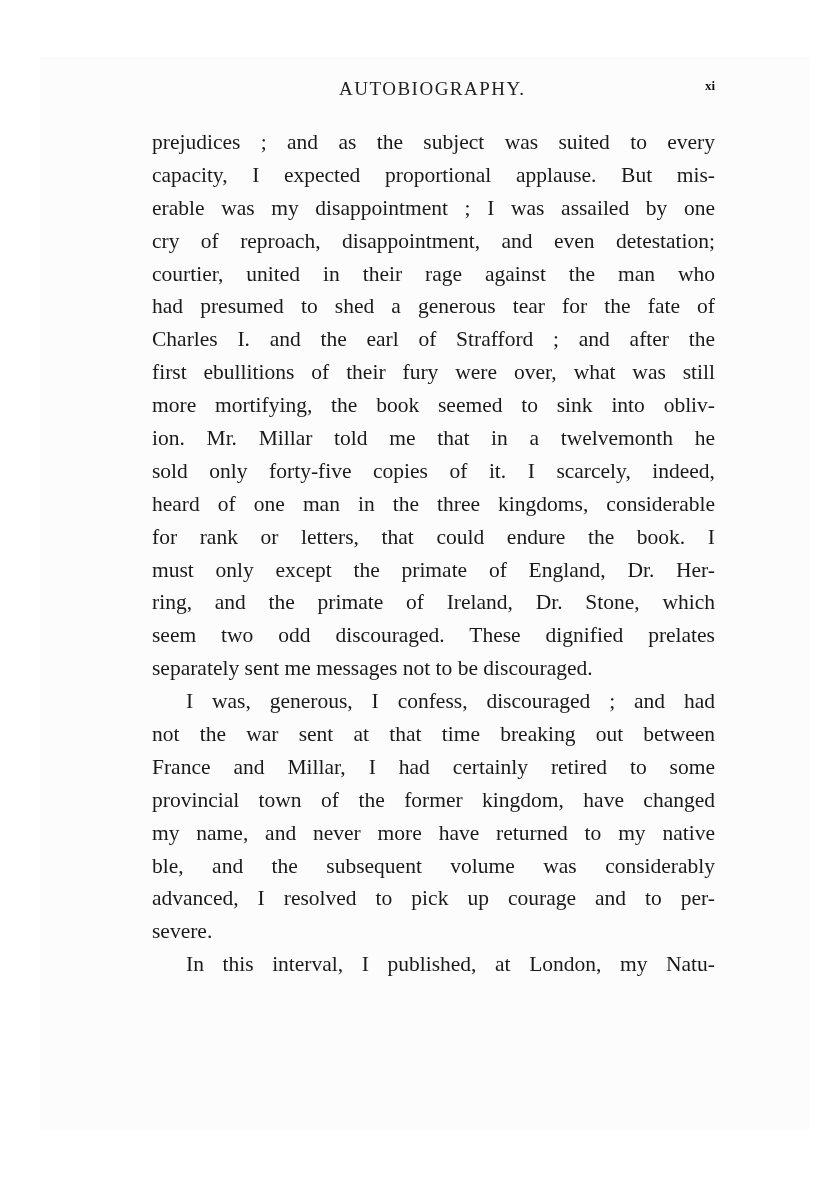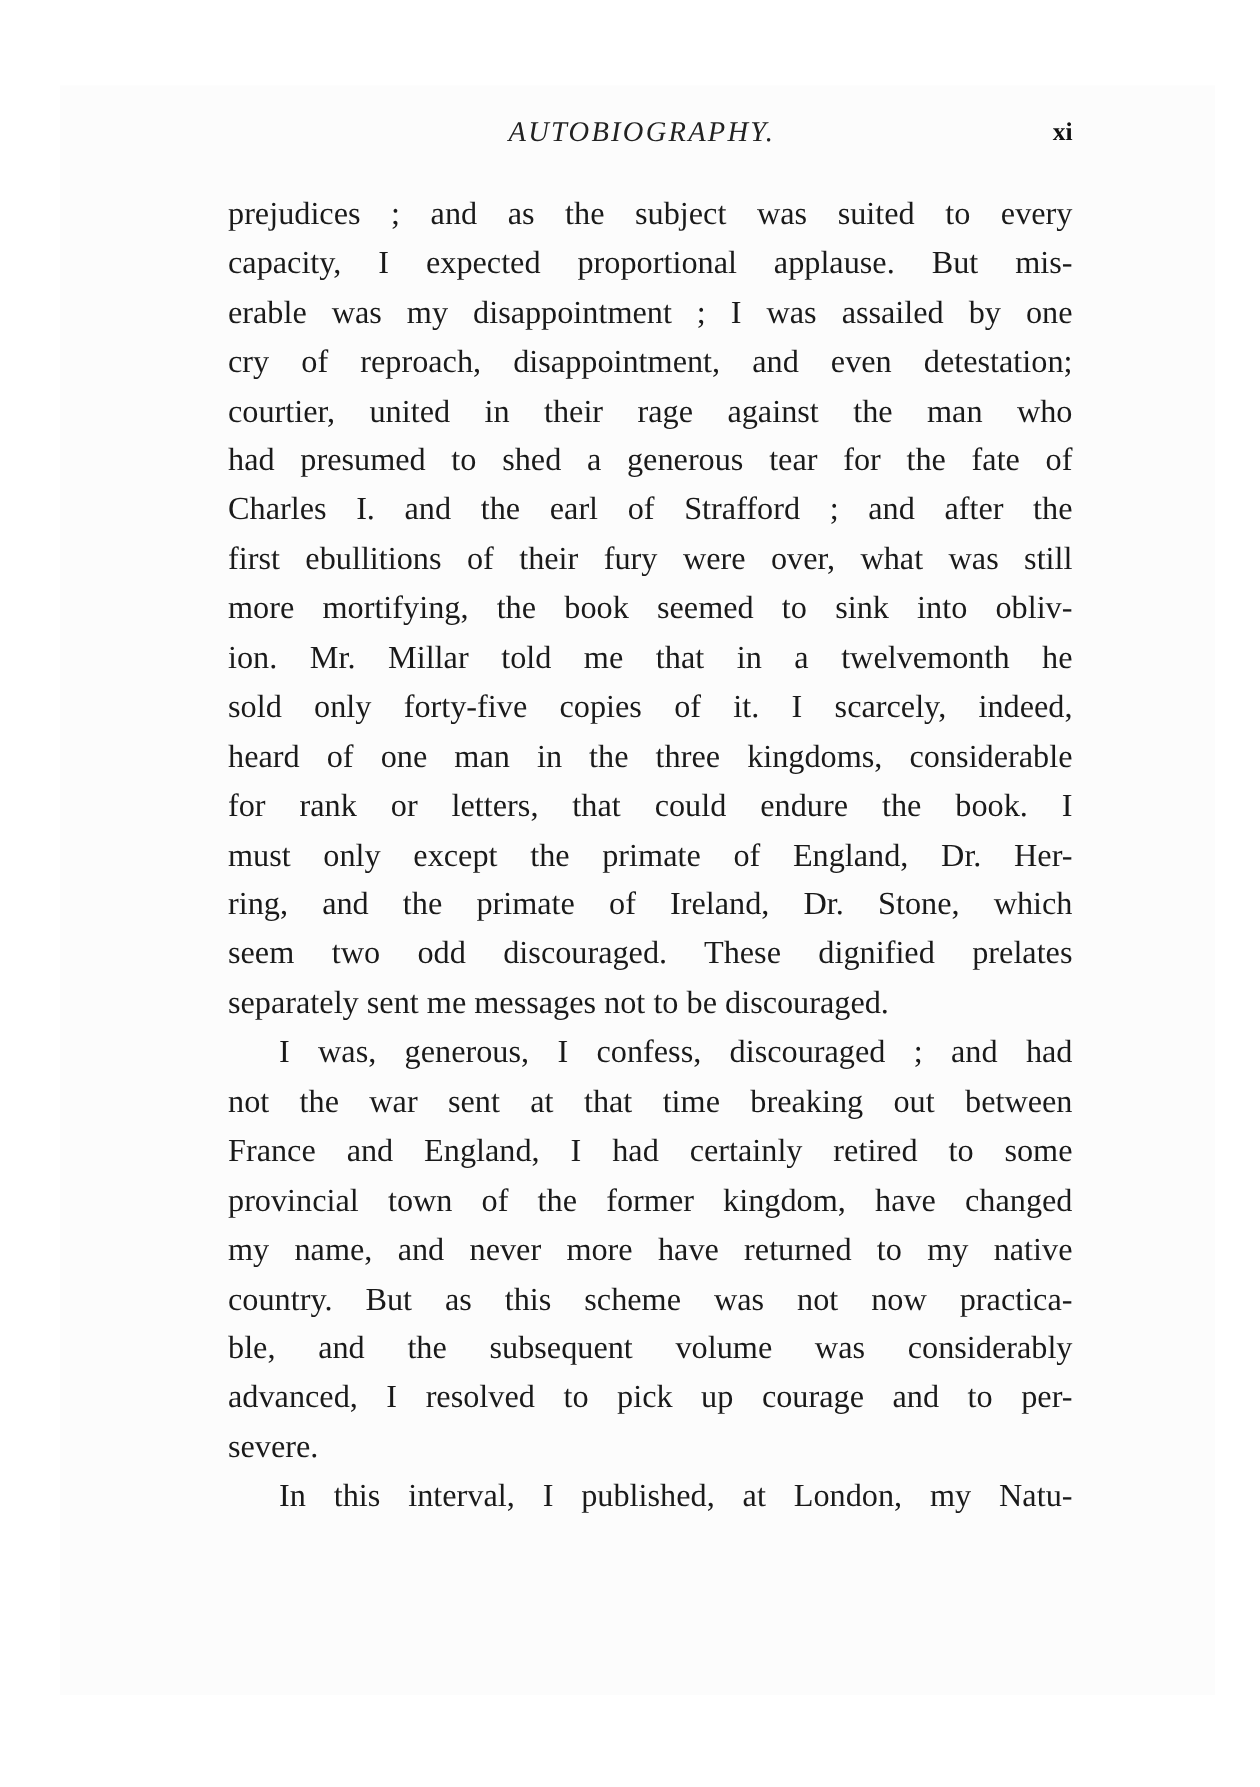--- a/index.html
+++ b/index.html
@@ -31,30 +31,29 @@
   }
   .running-head {
     position: relative;
     height: 32px;
     font-size: 19px;
   }
   .running-title {
     position: absolute;
     left: 187px;
     top: 0;
-    font-style: italic;
     letter-spacing: 1.5px;
     color: #222;
   }
   .page-number {
     position: absolute;
     right: 0;
     top: 0;
     font-weight: bold;
-    font-size: 17px;
+    font-size: 13px;
     color: #111;
   }
   .body-text {
     margin-top: 16px;
     font-size: 21.5px;
     line-height: 32.9px;
   }
   .line {
     display: block;
     text-align: justify;
@@ -95,24 +94,23 @@
         <span class="line">heard of one man in the three kingdoms, considerable</span>
         <span class="line">for rank or letters, that could endure the book. I</span>
         <span class="line">must only except the primate of England, Dr. Her-</span>
         <span class="line">ring, and the primate of Ireland, Dr. Stone, which</span>
         <span class="line">seem two odd discouraged. These dignified prelates</span>
         <span class="line last">separately sent me messages not to be discouraged.</span>
       </div>
       <div class="paragraph">
         <span class="line indent">I was, generous, I confess, discouraged ; and had</span>
         <span class="line">not the war sent at that time breaking out between</span>
-        <span class="line">France and England, I had certainly retired to some</span>
+        <span class="line">France and Millar, I had certainly retired to some</span>
         <span class="line">provincial town of the former kingdom, have changed</span>
         <span class="line">my name, and never more have returned to my native</span>
-        <span class="line">country. But as this scheme was not now practica-</span>
         <span class="line">ble, and the subsequent volume was considerably</span>
         <span class="line">advanced, I resolved to pick up courage and to per-</span>
         <span class="line last">severe.</span>
       </div>
       <div class="paragraph">
         <span class="line indent">In this interval, I published, at London, my Natu-</span>
       </div>
     </div>
 </div>
 

